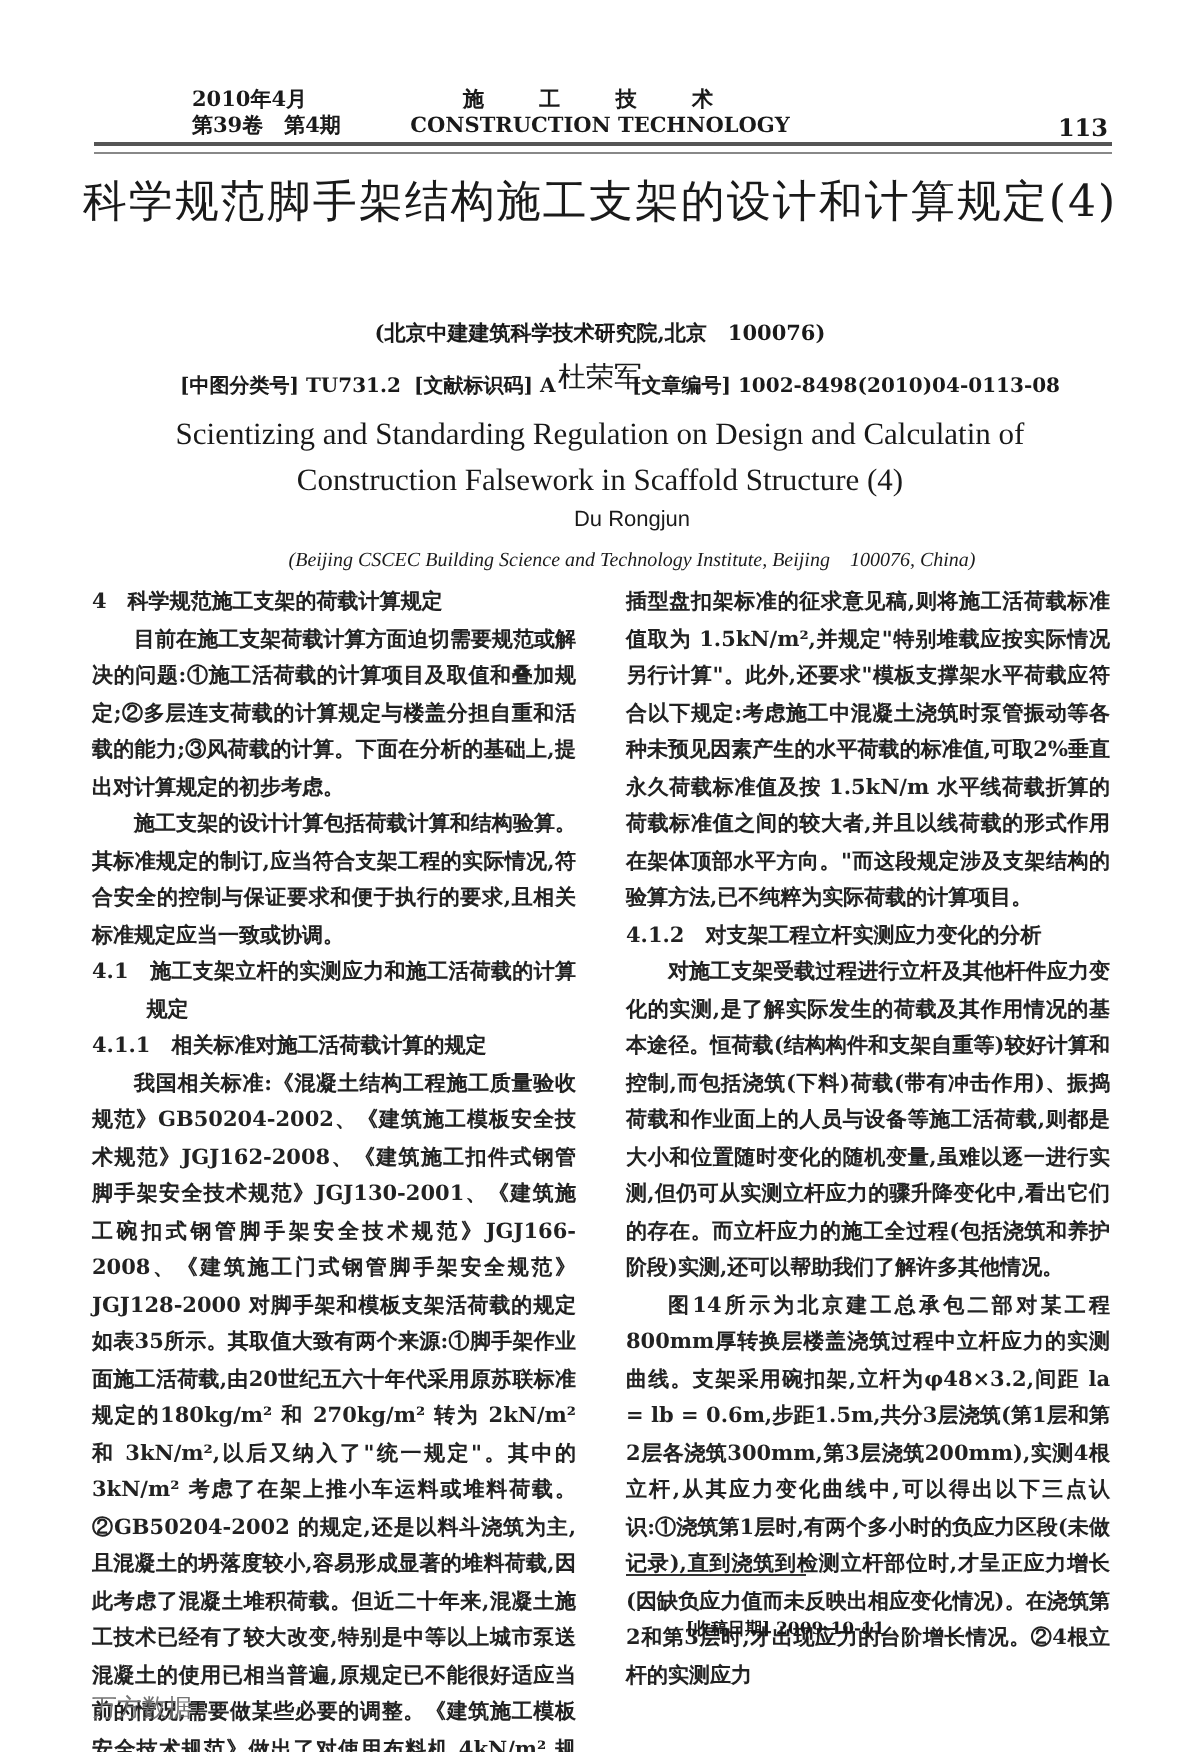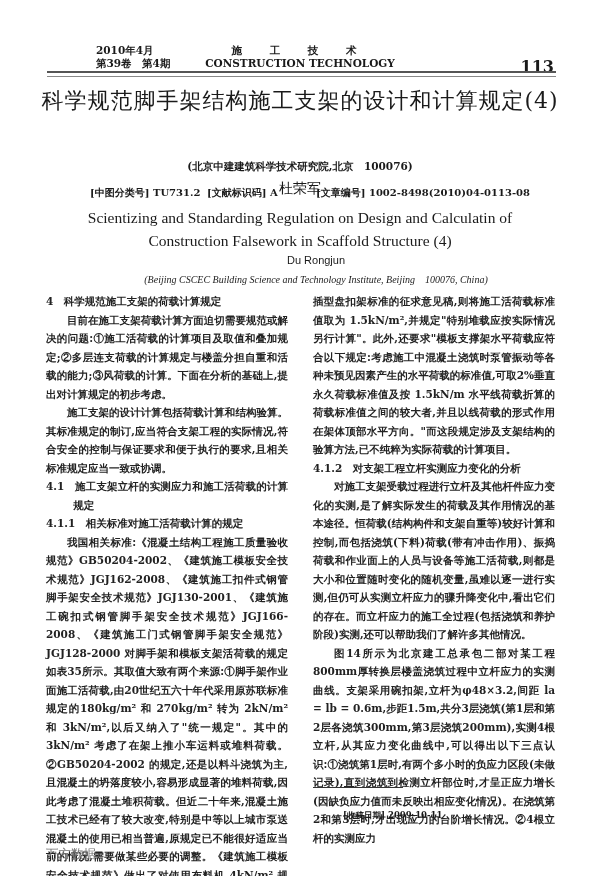--- a/index.html
+++ b/index.html
@@ -2,21 +2,21 @@
 <html><head>
 <meta charset="utf-8">
 <style>
   html, body { margin:0; padding:0; background:#ffffff; }
   body { width:600px; height:876px; position:relative; overflow:hidden;
          font-family:"DejaVu Serif", serif; color:#1a1a1a; }
   .abs { position:absolute; }
   .hdr-left { left:48px; top:44px; font-size:10.5px; line-height:13px; font-weight:bold;margin-left:48px; }
   .hdr-center { left:0; width:600px; top:44px; text-align:center; font-size:10.5px; line-height:13px; font-weight:bold; }
   .hdr-center .cn { letter-spacing:12px; }
-  .hdr-right { right:46px; top:57px; font-size:16px; font-weight:bold;margin-left:13px; }
+  .hdr-right { right:46px; top:57px; font-size:12px; font-weight:bold;margin-left:13px; }
   .hdr-rule { left:47px; width:509px; top:71px; height:3px; border-top:2px solid #555; border-bottom:1px solid #888; }
   .title-cn { left:0; width:600px; top:86px; text-align:center; font-size:22px; letter-spacing:1px; font-family:"DejaVu Serif", serif; }
   .author-cn { left:0; width:600px; top:139px; text-align:center; font-size:14px;margin-top:41px; }
   .affil-cn { left:0; width:600px; top:160px; text-align:center; font-size:10.5px; font-weight:bold; }
   .meta { top:186px; font-size:10px; font-weight:bold; }
   .title-en { left:0; width:600px; top:206px; text-align:center; font-size:15.5px; line-height:23px; font-weight:normal; font-family:"Liberation Serif", serif; }
   .author-en { left:16px; width:600px; top:254px; text-align:center; font-size:11px; font-family:"Liberation Sans", sans-serif; }
   .affil-en { left:0; width:600px; top:273px; text-align:center; font-size:10px; font-style:italic; font-family:"Liberation Serif", serif;padding-left:16px; }
   .col { width:242px; font-size:10.5px; line-height:18.5px; text-align:justify; font-weight:bold; color:#222; }
   .col p { margin:0; }

